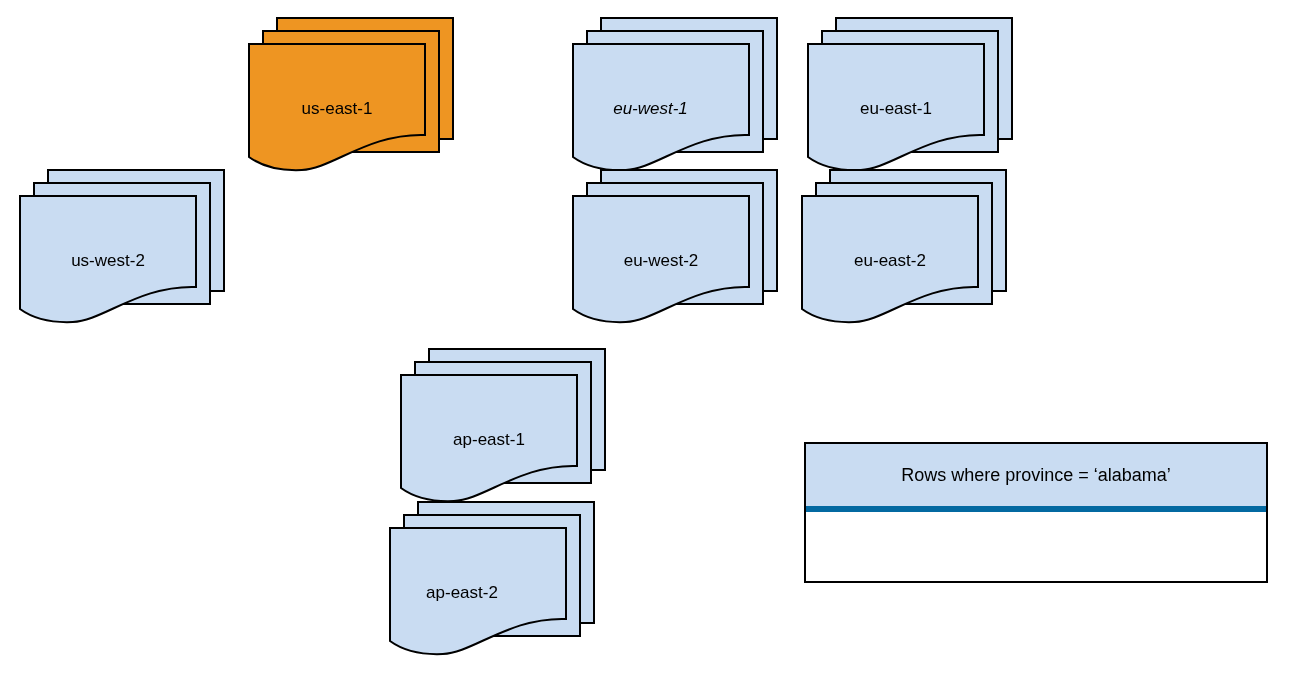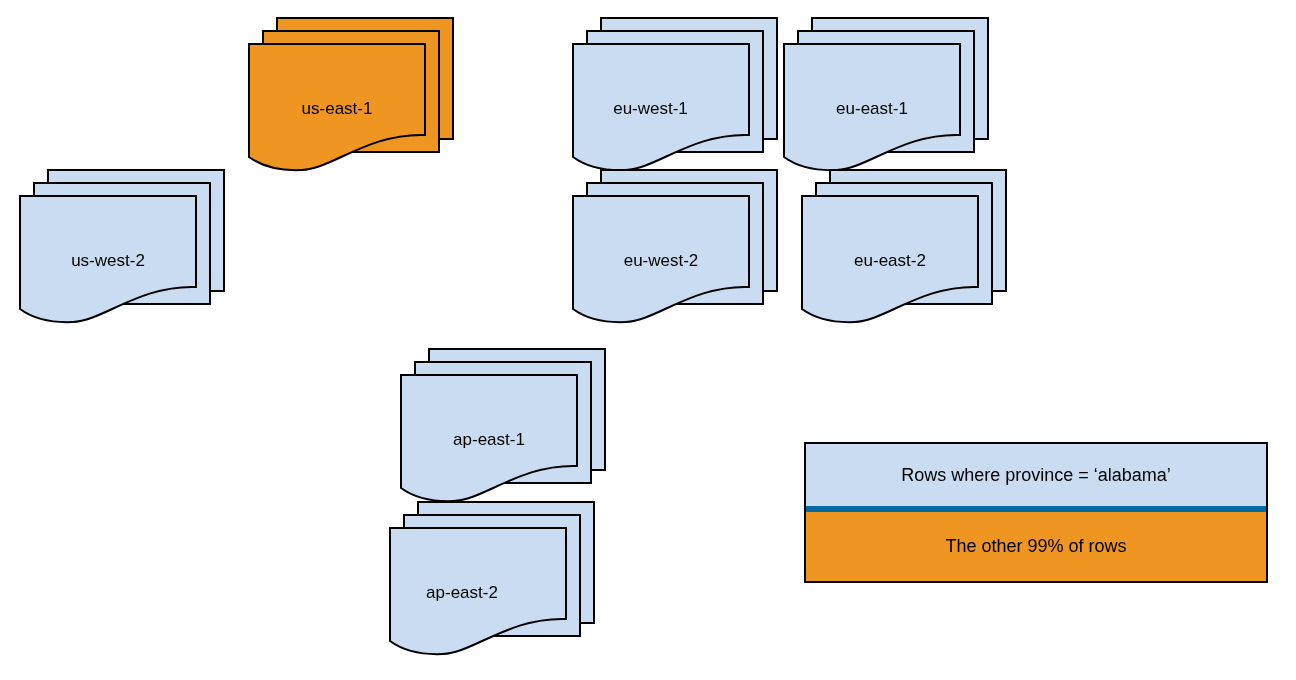--- a/index.html
+++ b/index.html
@@ -72,23 +72,23 @@
         <path d="M 0 0 L 176 0 L 176 91 C 119.68 89, 82.72 125, 52.8 126 C 29.92 127, 12.32 122, 0 113 Z" transform="translate(0,26)" fill="#ee9522" stroke="#000000" stroke-width="2" stroke-linejoin="miter"></path>
       </svg>
       <div class="stack-label" style="left: 0px; top: 81.66px; width: 176px;">us-east-1</div>
     </div>
     <div class="stack" style="left: 573px; top: 18px; width: 204px; height: 159px;">
       <svg width="208" height="167">
         <path d="M 0 0 L 176 0 L 176 121 L 0 121 Z" transform="translate(28,0)" fill="#c9dcf2" stroke="#000000" stroke-width="2" stroke-linejoin="miter"></path>
         <path d="M 0 0 L 176 0 L 176 121 L 0 121 Z" transform="translate(14,13)" fill="#c9dcf2" stroke="#000000" stroke-width="2" stroke-linejoin="miter"></path>
         <path d="M 0 0 L 176 0 L 176 91 C 119.68 89, 82.72 125, 52.8 126 C 29.92 127, 12.32 122, 0 113 Z" transform="translate(0,26)" fill="#c9dcf2" stroke="#000000" stroke-width="2" stroke-linejoin="miter"></path>
       </svg>
-      <div class="stack-label" style="left: 0px; top: 81.66px; width: 155px;">eu-west-1</div>
+      <div class="stack-label" style="left: 0px; top: 81.66px; width: 155px; font-style: italic;">eu-west-1</div>
     </div>
-    <div class="stack" style="left: 784px; top: 18px; width: 204px; height: 159px;">
+    <div class="stack" style="left: 808px; top: 18px; width: 204px; height: 159px;">
       <svg width="208" height="167">
         <path d="M 0 0 L 176 0 L 176 121 L 0 121 Z" transform="translate(28,0)" fill="#c9dcf2" stroke="#000000" stroke-width="2" stroke-linejoin="miter"></path>
         <path d="M 0 0 L 176 0 L 176 121 L 0 121 Z" transform="translate(14,13)" fill="#c9dcf2" stroke="#000000" stroke-width="2" stroke-linejoin="miter"></path>
         <path d="M 0 0 L 176 0 L 176 91 C 119.68 89, 82.72 125, 52.8 126 C 29.92 127, 12.32 122, 0 113 Z" transform="translate(0,26)" fill="#c9dcf2" stroke="#000000" stroke-width="2" stroke-linejoin="miter"></path>
       </svg>
       <div class="stack-label" style="left: 0px; top: 81.66px; width: 176px;">eu-east-1</div>
     </div>
     <div class="stack" style="left: 20px; top: 170px; width: 204px; height: 159px;">
       <svg width="208" height="167">
         <path d="M 0 0 L 176 0 L 176 121 L 0 121 Z" transform="translate(28,0)" fill="#c9dcf2" stroke="#000000" stroke-width="2" stroke-linejoin="miter"></path>
@@ -126,17 +126,14 @@
         <path d="M 0 0 L 176 0 L 176 121 L 0 121 Z" transform="translate(28,0)" fill="#c9dcf2" stroke="#000000" stroke-width="2" stroke-linejoin="miter"></path>
         <path d="M 0 0 L 176 0 L 176 121 L 0 121 Z" transform="translate(14,13)" fill="#c9dcf2" stroke="#000000" stroke-width="2" stroke-linejoin="miter"></path>
         <path d="M 0 0 L 176 0 L 176 91 C 119.68 89, 82.72 125, 52.8 126 C 29.92 127, 12.32 122, 0 113 Z" transform="translate(0,26)" fill="#c9dcf2" stroke="#000000" stroke-width="2" stroke-linejoin="miter"></path>
       </svg>
       <div class="stack-label" style="left: 0px; top: 81.66px; width: 144px;">ap-east-2</div>
     </div>
     <div class="legend" style="left: 804px; top: 442px; width: 464px; height: 141px;">
       <div class="legend-row top" style="background: rgb(201, 220, 242);">
         <span>Rows where province = ‘alabama’</span>
       </div>
-      <div class="legend-row bottom" style="background: rgb(238, 149, 34);">
-        <span>The other 99% of rows</span>
-      </div>
     </div>
   </div>
 
 </body></html>

